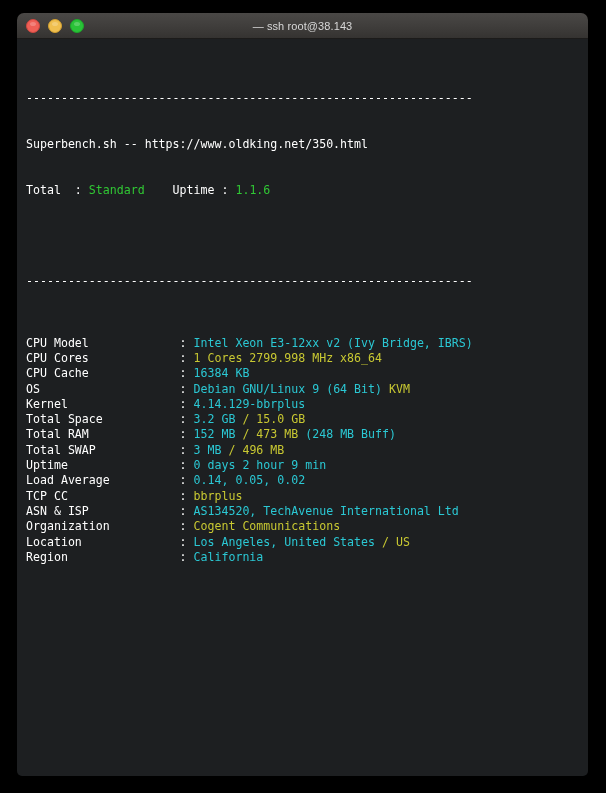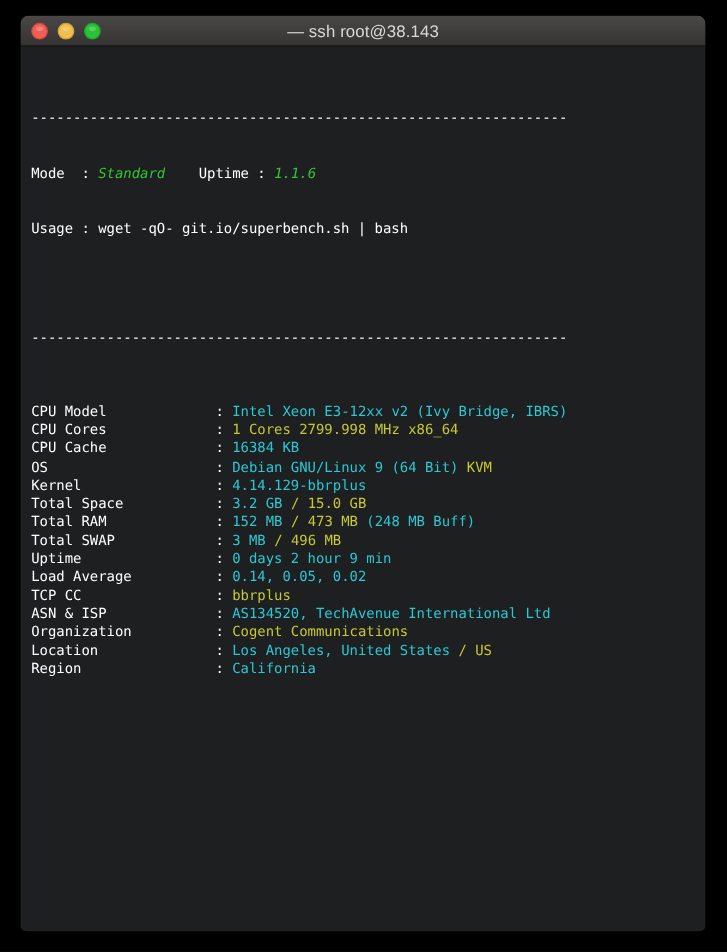--- a/index.html
+++ b/index.html
@@ -60,21 +60,21 @@
   #maximize-button { background: #2ac238; border: 1px solid #1da82a; }
 
   #window-title {
     position: absolute;
     left: 0; right: 0;
     top: 0; bottom: 0;
     display: flex;
     align-items: center;
     justify-content: center;
     font-family: "Liberation Sans", sans-serif;
-    font-size: 14px;
+    font-size: 11px;
     color: #d8d8d8;
     letter-spacing: 0.1px;
     pointer-events: none;
   }
 
   
   #terminal-body {
     background: #1d1f21;
     height: 738px;
     padding: 6px 0 0 0;
@@ -86,42 +86,42 @@
     white-space: pre;
     overflow: hidden;
   }
   .line {
     padding-left: 9px;
     height: 15.3px;
   }
   .blank { height: 15.3px; }
   .c-cyan   { color: #2bc8d4; text-align: right; }
   .c-yellow { color: #c8c832; }
-  .c-green  { color: #30c734; font-style: italic; }
+  .c-green  { color: #30c734; }
   .c-sep    { color: #ffffff; }
 </style>
 </head>
 <body>
 
 <div id="terminal-window">
 
   <div id="title-bar">
     <div id="traffic-lights">
       <div class="light" id="close-button"></div>
       <div class="light" id="minimize-button"></div>
       <div class="light" id="maximize-button"></div>
     </div>
     <div id="window-title">— ssh root@38.143</div>
   </div>
 
   <div id="terminal-body">
 
     <div class="line c-sep">----------------------------------------------------------------</div>
-    <div class="line"><span>Mode  : </span><span class="c-green">Standard</span><span>    Uptime : </span><span class="c-green">1.1.6</span></div>
-    <div class="line">Usage : wget -qO- git.io/superbench.sh | bash</div>
+    <div class="line">Superbench.sh -- https://www.oldking.net/350.html</div>
+    <div class="line"><span>Total  : </span><span class="c-green">Standard</span><span>    Uptime : </span><span class="c-green">1.1.6</span></div>
     <div class="blank"></div>
     <div class="line c-sep">----------------------------------------------------------------</div>
 
     <div id="sysinfo-block"><div class="line"><span>CPU Model             : </span><span class="c-cyan">Intel Xeon E3-12xx v2 (Ivy Bridge, IBRS)</span></div><div class="line"><span>CPU Cores             : </span><span class="c-yellow">1 Cores 2799.998 MHz x86_64</span></div><div class="line"><span>CPU Cache             : </span><span class="c-cyan">16384 KB</span></div><div class="line"><span>OS                    : </span><span class="c-cyan">Debian GNU/Linux 9 (64 Bit) </span><span class="c-yellow">KVM</span></div><div class="line"><span>Kernel                : </span><span class="c-cyan">4.14.129-bbrplus</span></div><div class="line"><span>Total Space           : </span><span class="c-cyan">3.2 GB </span><span class="c-yellow">/ 15.0 GB</span></div><div class="line"><span>Total RAM             : </span><span class="c-cyan">152 MB </span><span class="c-yellow">/ 473 MB </span><span class="c-cyan">(248 MB Buff)</span></div><div class="line"><span>Total SWAP            : </span><span class="c-cyan">3 MB </span><span class="c-yellow">/ 496 MB</span></div><div class="line"><span>Uptime                : </span><span class="c-cyan">0 days 2 hour 9 min</span></div><div class="line"><span>Load Average          : </span><span class="c-cyan">0.14, 0.05, 0.02</span></div><div class="line"><span>TCP CC                : </span><span class="c-yellow">bbrplus</span></div><div class="line"><span>ASN &amp; ISP             : </span><span class="c-cyan">AS134520, TechAvenue International Ltd</span></div><div class="line"><span>Organization          : </span><span class="c-yellow">Cogent Communications</span></div><div class="line"><span>Location              : </span><span class="c-cyan">Los Angeles, United States </span><span class="c-yellow">/ US</span></div><div class="line"><span>Region                : </span><span class="c-cyan">California</span></div></div>
 
     <div class="blank"></div>
     
 
     
 

